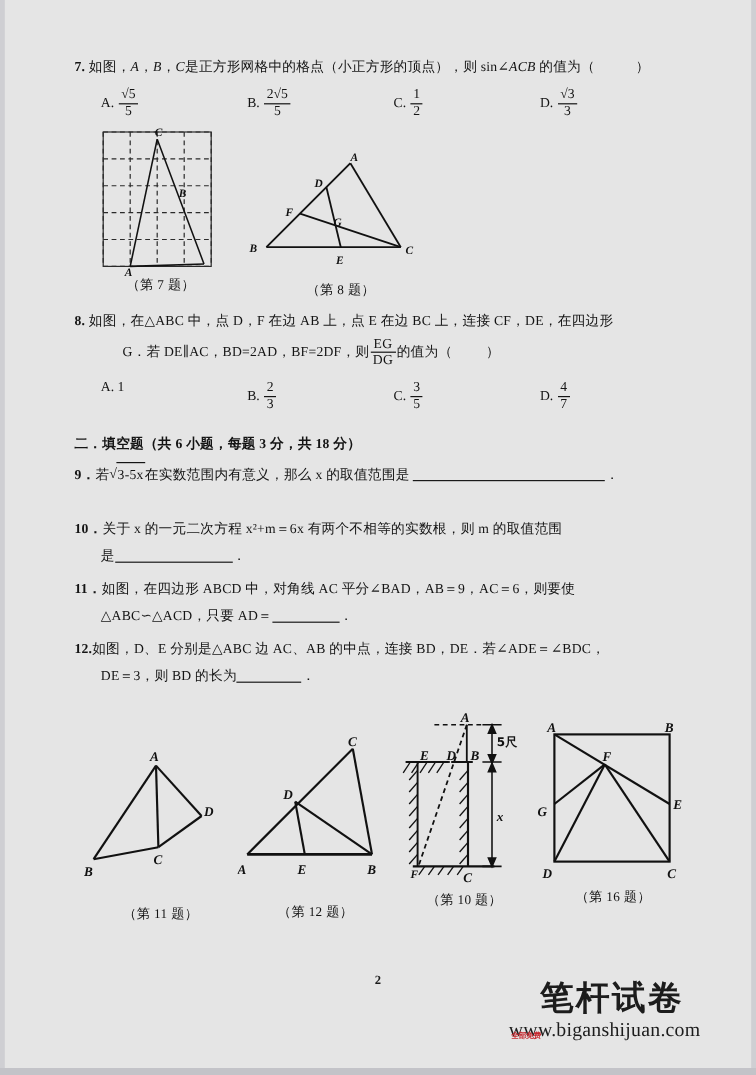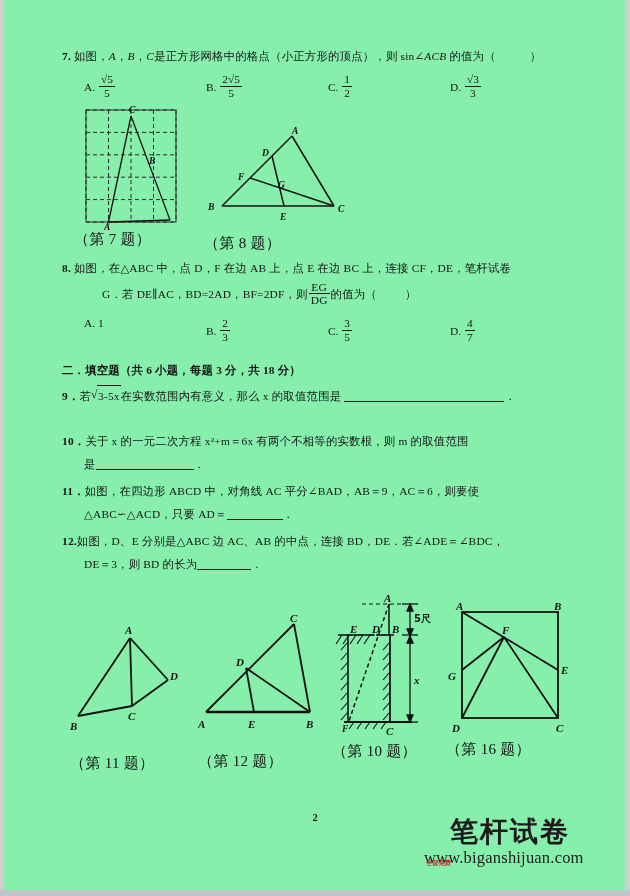--- a/index.html
+++ b/index.html
@@ -7,21 +7,21 @@
     padding: 0;
     background: #c8c8cc;
   }
   body {
     font-family: "Liberation Serif", "DejaVu Serif", serif;
   }
   .page {
     position: relative;
     width: 630px;
     height: 896px;
-    background: #86efac;
+    background: #e5e5e5;
     overflow: hidden;
     box-sizing: border-box;
   }
   .page-edge-l { position:absolute; left:0; top:0; width:4px; height:896px; background:#cfcfd3; }
   .page-edge-r { position:absolute; right:0; top:0; width:4px; height:896px; background:#cfcfd3; }
   .page-edge-b { position:absolute; left:0; bottom:0; width:630px; height:6px; background:#c3c3c8; }
 
   .content {
     position: absolute;
     left: 62px;
@@ -85,22 +85,22 @@
 
   .blank-line {
     display: inline-block;
     border-bottom: 1.1px solid #1a1a1a;
     height: 0.92em;
     vertical-align: -2px;
   }
 
   .fig-row { position: relative; }
   .caption {
-    font-size: 15px;
-    text-align: left;
+    font-size: 11px;
+    text-align: center;
     color: #141414;
     letter-spacing: 0.3px;
     font-family: Liberation Serif, serif;
   }
 
   .page-num {
     position: absolute;
     left: 0; right: 0;
     top: 812px;
     text-align: center;
@@ -240,21 +240,21 @@
           <text class="sv-txt-s" x="4" y="86">B</text>
           <text class="sv-txt-s" x="76" y="96">E</text>
           <text class="sv-txt-s" x="134" y="88">C</text>
         </svg>
         <div class="caption" style="width:160px; margin-top:2px;">（第 8 题）</div>
       </div>
     </div>
 
     <div class="q" style="margin-top:4px;">
       <span class="num">8.</span>
-      <span>如图，在△ABC 中，点 D，F 在边 AB 上，点 E 在边 BC 上，连接 CF，DE，笔杆试卷</span>
+      <span>如图，在△ABC 中，点 D，F 在边 AB 上，点 E 在边 BC 上，连接 CF，DE，在四边形</span>
     </div>
     <div class="q" style="margin-bottom:0;">
       <span class="indent" style="display:inline-block; width:18px;"></span><span>G．若 DE∥AC，BD=2AD，BF=2DF，则</span><span class="frac" style="vertical-align:-0.6em;"><span class="top">EG</span><span class="bot">DG</span></span><span>的值为（</span><span style="display:inline-block;width:28px"></span><span>）</span>
     </div>
 
     <div class="options" style="margin-top:10px;">
       <div class="opt">
         <span class="lab">A.</span>
         <span>1</span>
       </div>

